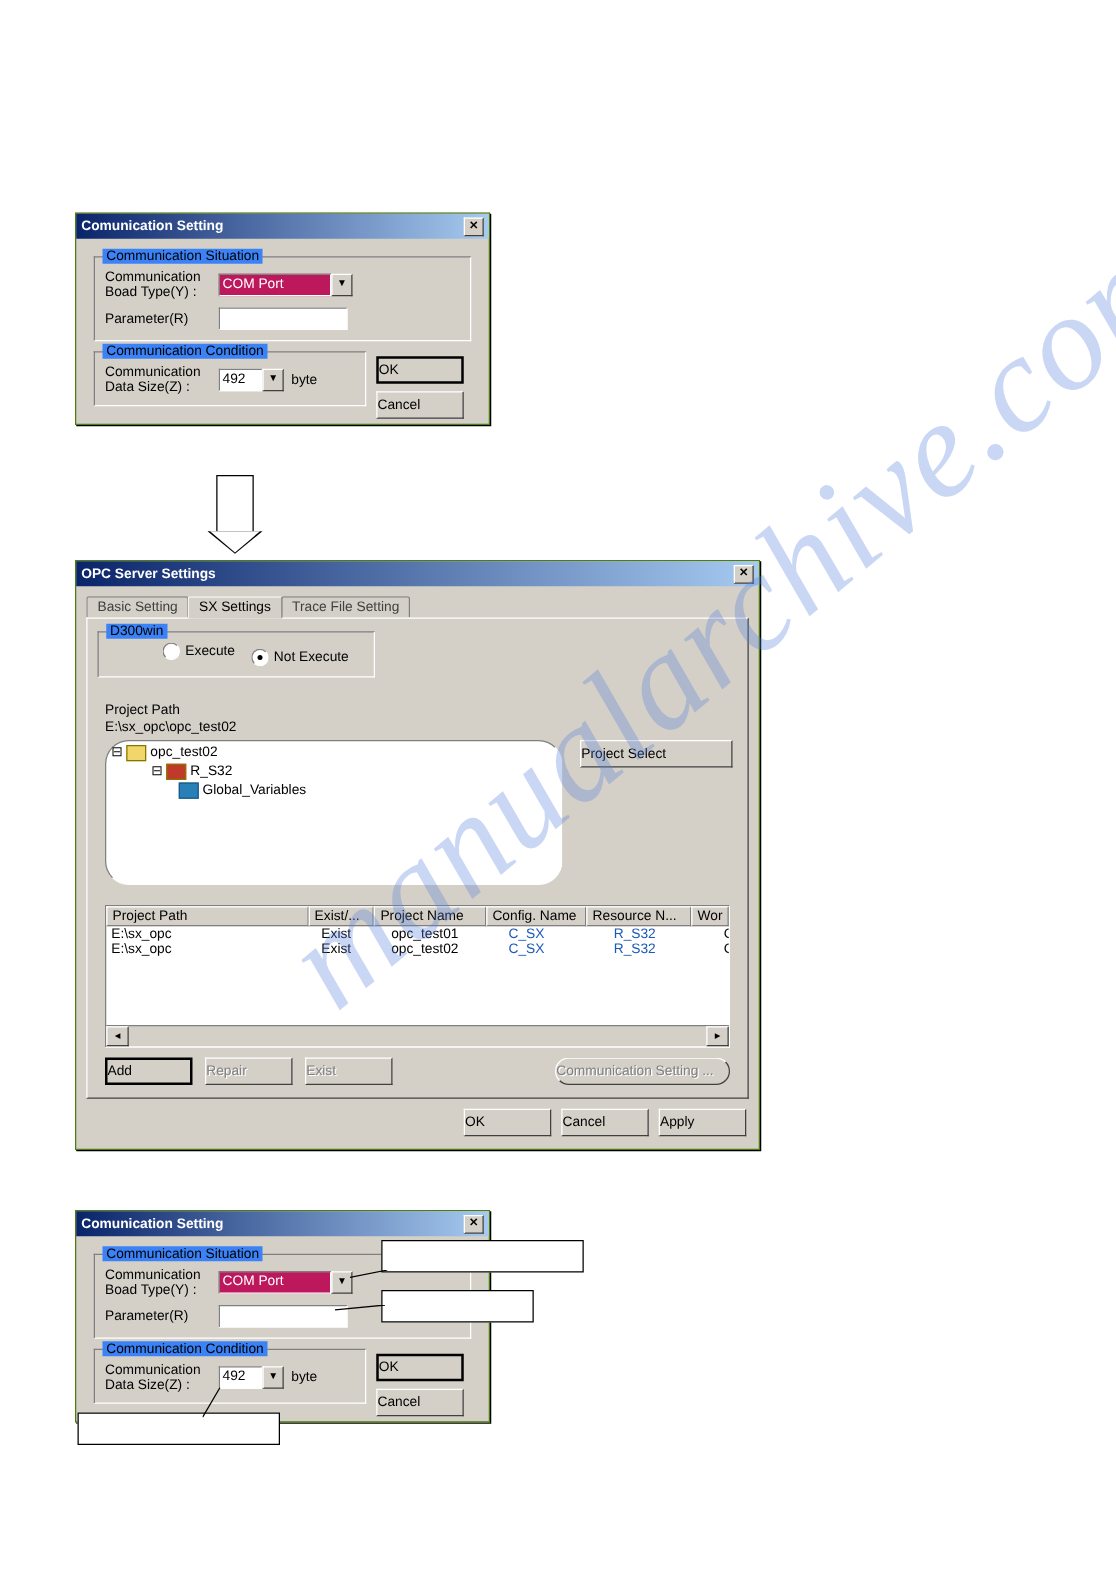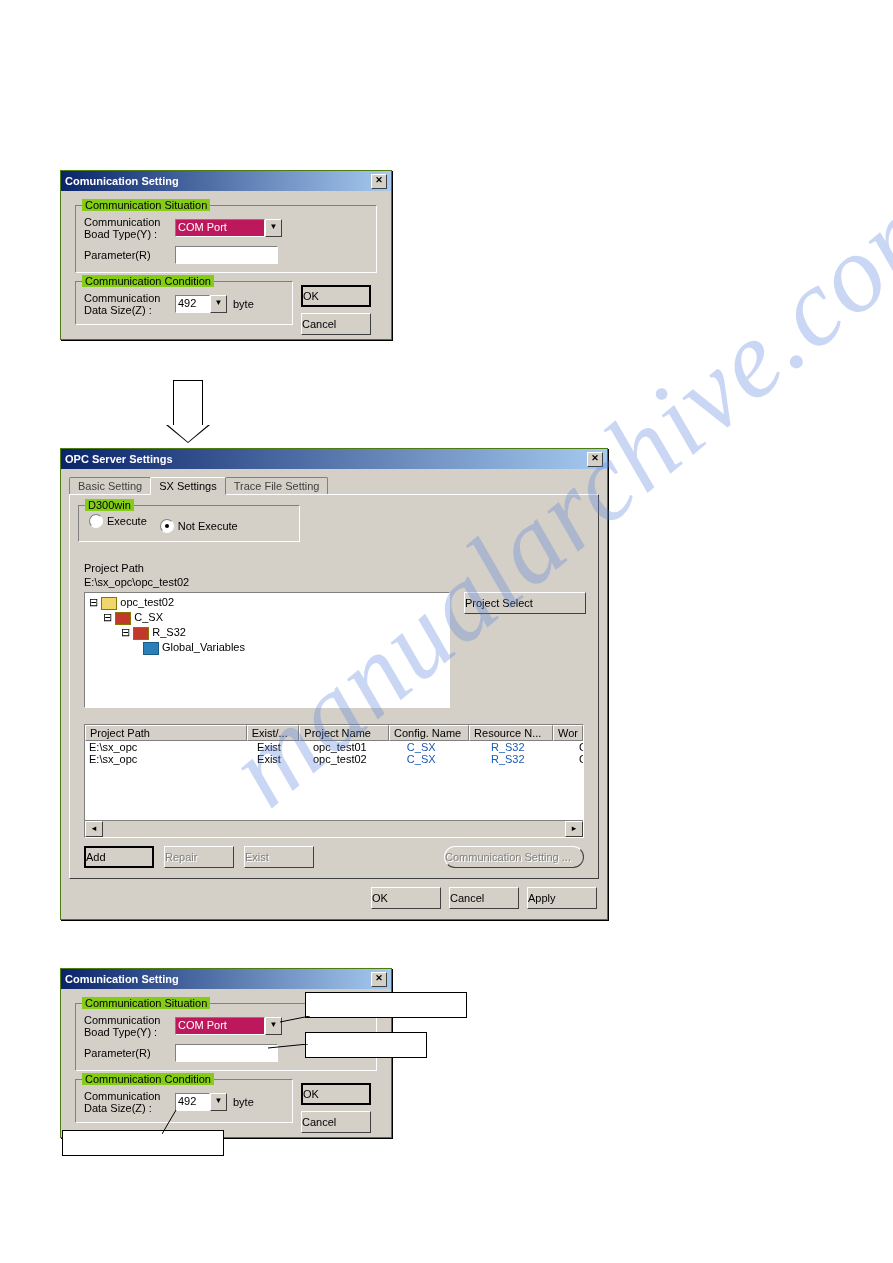--- a/index.html
+++ b/index.html
@@ -64,21 +64,21 @@
     border-right-color: #fff;
     border-bottom-color: #fff;
     position: relative;
     margin: 8px;
     padding: 10px 8px 8px 8px;
   }
   .group-title {
     position: absolute;
     top: -7px;
     left: 6px;
-    background: #84cc16;
+    background: #3b82f6;
     padding: 0 3px;
     font-size: 11px;
   }
   .lbl { font-size: 11px; }
   .combo, .textin {
     border: 1px solid #808080;
     border-right-color: #fff;
     border-bottom-color: #fff;
     background: #fff;
     font-size: 11px;
@@ -267,40 +267,39 @@
     <span>OPC Server Settings</span>
     <span class="closebox">✕</span>
   </div>
   <div style="padding:6px;">
     <div class="tabs">
       <div class="tab inactive">Basic Setting</div>
       <div class="tab active">SX Settings</div>
       <div class="tab inactive">Trace File Setting</div>
     </div>
     <div class="tab-panel">
-      <div class="group" style="margin:4px 2px 8px 2px; padding:8px 10px; width:200px;">
+      <div class="group" style="margin:4px 2px 8px 2px; padding:8px 10px; width:200px;text-align:right;">
         <div class="group-title">D300win</div>
         <span class="radio">
             <span class="radiodot"></span>
             <span>Execute</span>
           </span>
         <span class="radio">
             <span class="radiodot on"></span>
             <span>Not Execute</span>
           </span>
       </div>
 
       <div style="margin:20px 8px 2px 8px;">
         <div class="lbl">Project Path</div>
         <div class="lbl" style="margin-top:2px;">E:\sx_opc\opc_test02</div>
       </div>
       <div style="display:flex; gap:14px; margin:4px 8px;">
-        <div class="tree-box" style="flex:1; height:110px; padding:2px 0;">
+        <div class="tree-box" style="flex:1; height:110px; padding:2px 0;border-radius:19px;">
           <div class="tree-row">⊟ <span class="folder-ico"></span><span>opc_test02</span></div>
-          <div class="tree-row" style="padding-left:18px;">⊟ <span class="folder-ico folder-cfg"></span><span>C_SX</span></div>
           <div class="tree-row" style="padding-left:36px;">⊟ <span class="folder-ico folder-cfg"></span><span>R_S32</span></div>
           <div class="tree-row" style="padding-left:58px;"><span class="folder-ico folder-res"></span><span>Global_Variables</span></div>
         </div>
         <div style="width:120px;">
           <div class="btn" style="width:122px;">Project Select</div>
         </div>
       </div>
 
       <div class="list-box" style="margin:16px 8px 2px 8px;">
         <div style="display:flex;">

